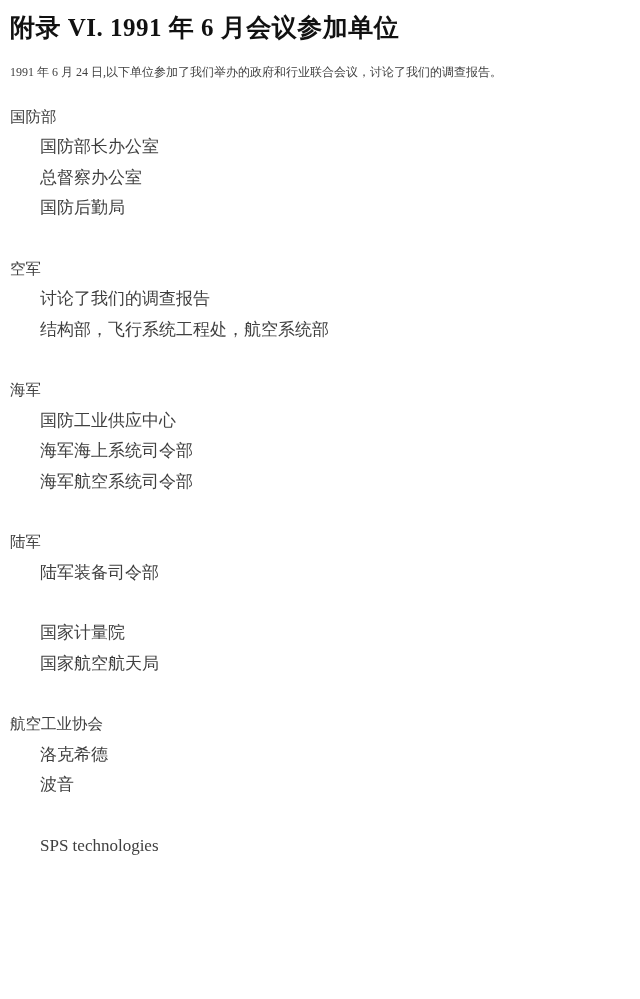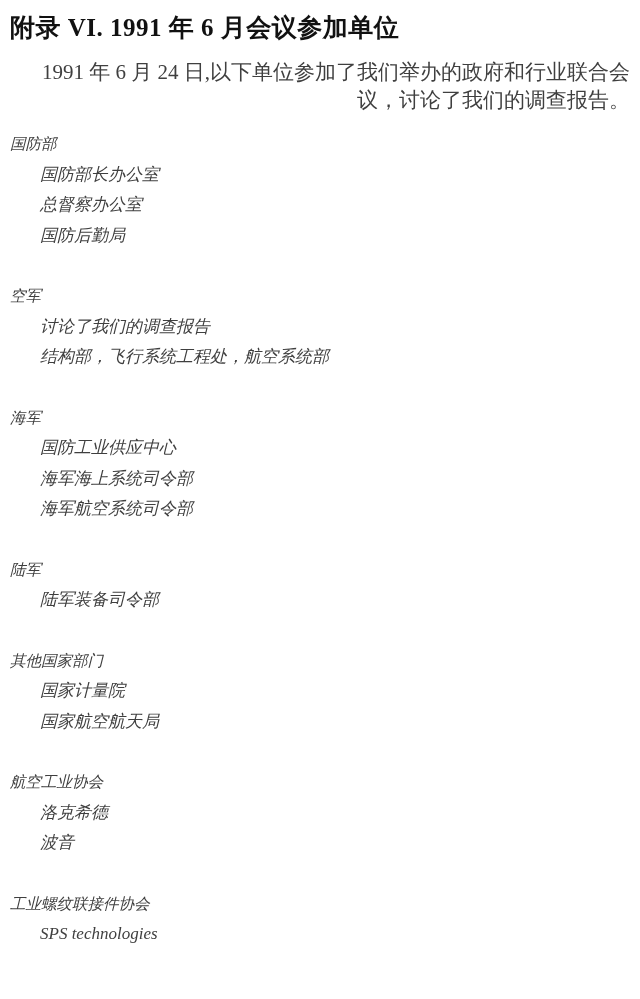--- a/index.html
+++ b/index.html
@@ -22,29 +22,27 @@
   h1.doc-title {
     font-size: 25px;
     line-height: 30px;
     font-weight: bold;
     color: #111111;
     margin: 0 0 16px 0;
     letter-spacing: 0.5px;
     white-space: nowrap;
   }
   p.intro {
-    font-size: 21px;
+    font-size: 12px;
     line-height: 27.5px;
     margin: 0 0 15px 0;
     color: #3f3f3f;
-    text-align: right;
   }
   .section {
     margin: 0 0 30px 0;
-    font-style: italic;
   }
   .section-heading {
     font-size: 15.5px;
     line-height: 30.5px;
     color: #3f3f3f;
   }
   .item {
     font-size: 17px;
     line-height: 30.5px;
     padding-left: 30px;
@@ -79,29 +77,27 @@
     <div class="item">海军海上系统司令部</div>
     <div class="item">海军航空系统司令部</div>
   </div>
 
   <div class="section">
     <div class="section-heading">陆军</div>
     <div class="item">陆军装备司令部</div>
   </div>
 
   <div class="section">
-    <div class="section-heading">其他国家部门</div>
     <div class="item">国家计量院</div>
     <div class="item">国家航空航天局</div>
   </div>
 
   <div class="section">
     <div class="section-heading">航空工业协会</div>
     <div class="item">洛克希德</div>
     <div class="item">波音</div>
   </div>
 
   <div class="section">
-    <div class="section-heading">工业螺纹联接件协会</div>
     <div class="item">SPS technologies</div>
   </div>
 
 </div>
 
 </body></html>

